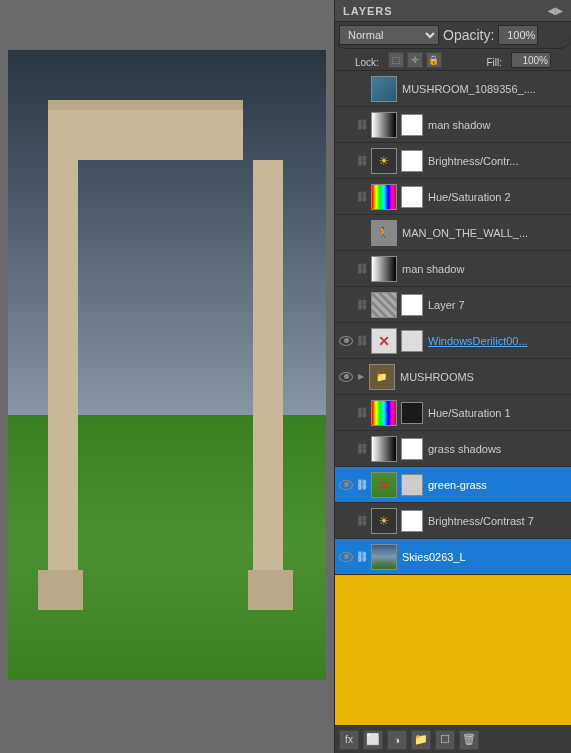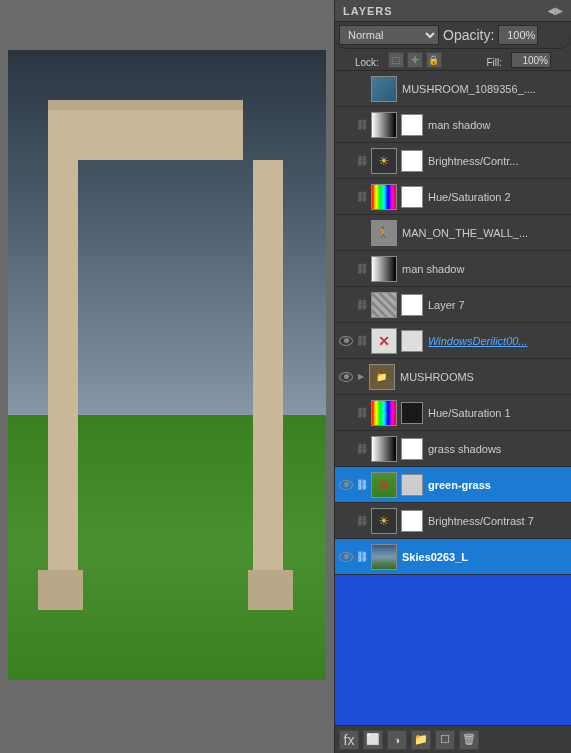--- a/index.html
+++ b/index.html
@@ -216,21 +216,21 @@
       font-size: 10px;
       text-align: right;
       padding-right: 2px;
     }
 
     
     .layers-list {
       flex: 1;
       overflow-y: auto;
       overflow-x: hidden;
-      background: #1d4ed8;
+      background: #eab308;
     }
 
     .layers-list::-webkit-scrollbar {
       width: 10px;
     }
     .layers-list::-webkit-scrollbar-track {
       background: #3c3c3c;
     }
     .layers-list::-webkit-scrollbar-thumb {
       background: #6a6a6a;
@@ -246,21 +246,21 @@
       cursor: pointer;
       background: #3c3c3c;
     }
 
     .layer-row.active {
       background: #1a7ad4;
     }
 
     .layer-row.active .layer-name {
       color: #fff;
-      font-weight: bold;
+      font-weight: normal;
     }
 
     .eye-cell {
       width: 18px;
       height: 36px;
       display: flex;
       align-items: center;
       justify-content: center;
       flex-shrink: 0;
     }
@@ -348,21 +348,20 @@
       font-size: 11px;
       white-space: nowrap;
       overflow: hidden;
       text-overflow: ellipsis;
       padding-left: 3px;
     }
 
     .layer-name.linked {
       color: #5af;
       text-decoration: underline;
-      font-style: italic;
     }
 
     
     .bottom-toolbar {
       height: 28px;
       background: #3a3a3a;
       border-top: 1px solid #2a2a2a;
       display: flex;
       align-items: center;
       padding: 0 4px;
@@ -695,21 +694,21 @@
       <div class="thumb-cell">
         <div class="thumb-box" style="background:linear-gradient(180deg,#3a5a8a 0%,#7a9ab0 50%,#4a7a4a 80%,#3a7020 100%);"></div>
       </div>
       <span class="layer-name">Skies0263_L</span>
     </div>
 
   </div>
 
   <div class="bottom-toolbar">
     <div class="toolbar-btn">
-      <span style="font-size:14px;">fx</span>
+      <span style="font-size:10px;">fx</span>
     </div>
     <div class="toolbar-btn">
       <span>⬜</span>
     </div>
     <div class="toolbar-btn">
       <span>◑</span>
     </div>
     <div class="toolbar-btn">
       <span>📁</span>
     </div>

